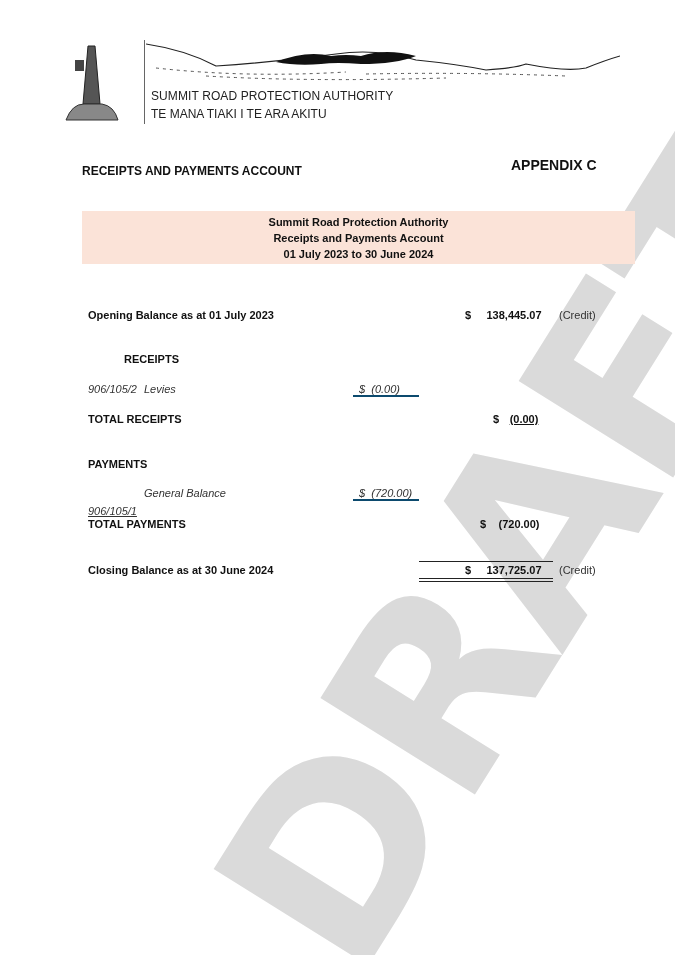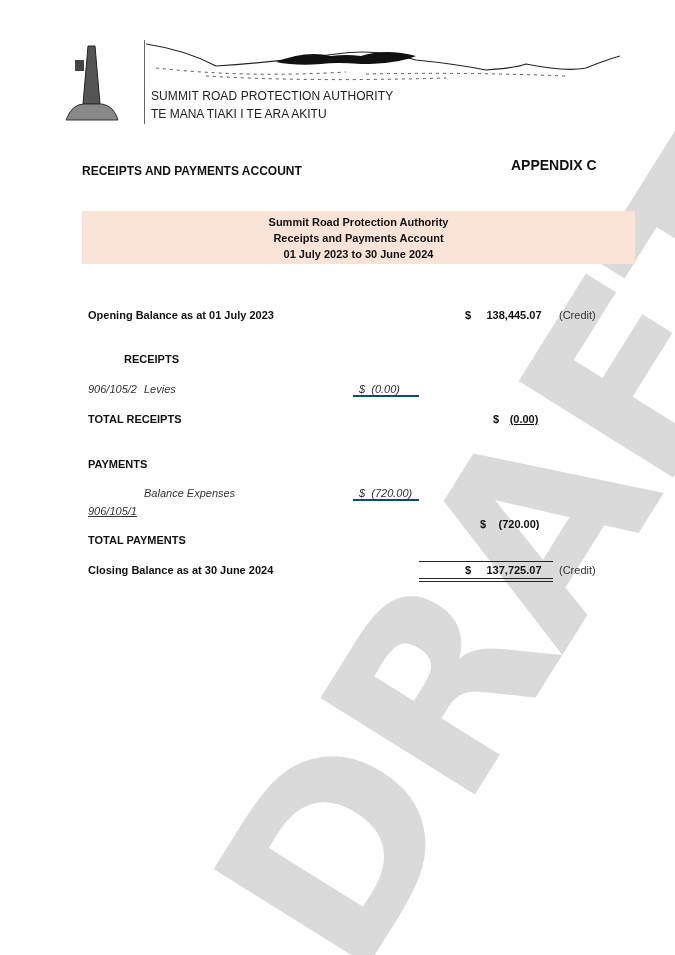--- a/index.html
+++ b/index.html
@@ -64,23 +64,23 @@
 <div class="abs row b fg" style="left:88px;top:353px;padding-left:36px;">RECEIPTS</div>
 <div class="abs row i fg" style="left:88px;top:383px;">906/105/2</div>
 <div class="abs row i fg" style="left:144px;top:383px;">Levies</div>
 <div class="abs row i uline fg" style="left:353px;top:383px;width:66px;padding-left:6px;box-sizing:border-box;white-space:pre;">$  (0.00)</div>
 <div class="abs row b fg" style="left:88px;top:413px;">TOTAL RECEIPTS</div>
 <div class="abs row b fg" style="left:493px;top:413px;">$</div>
 <div class="abs row b amt fg" style="left:500px;top:413px;width:48px;text-decoration:underline;">(0.00)</div>
 
 <div class="abs row b fg" style="left:88px;top:458px;">PAYMENTS</div>
 <div class="abs row i fg" style="left:88px;top:505px;text-decoration:underline;">906/105/1</div>
-<div class="abs row i fg" style="left:144px;top:487px;">Balance Expenses</div>
+<div class="abs row i fg" style="left:144px;top:487px;">General Balance</div>
 <div class="abs row i uline fg" style="left:353px;top:487px;width:66px;padding-left:6px;box-sizing:border-box;white-space:pre;">$  (720.00)</div>
-<div class="abs row b fg" style="left:88px;top:518px;margin-top:16px;">TOTAL PAYMENTS</div>
+<div class="abs row b fg" style="left:88px;top:518px;">TOTAL PAYMENTS</div>
 <div class="abs row b fg" style="left:480px;top:518px;">$</div>
 <div class="abs row b amt fg" style="left:490px;top:518px;width:58px;">(720.00)</div>
 
 <div class="abs fg" style="left:419px;top:561px;width:134px;height:1px;background:#222;"></div>
 <div class="abs row b fg" style="left:88px;top:564px;">Closing Balance as at 30 June 2024</div>
 <div class="abs row b fg" style="left:465px;top:564px;">$</div>
 <div class="abs row b amt fg" style="left:480px;top:564px;width:68px;">137,725.07</div>
 <div class="abs row fg" style="left:559px;top:564px;color:#333;">(Credit)</div>
 <div class="abs fg" style="left:419px;top:578px;width:134px;height:4px;border-top:1px solid #222;border-bottom:1px solid #222;box-sizing:border-box;"></div>
 

